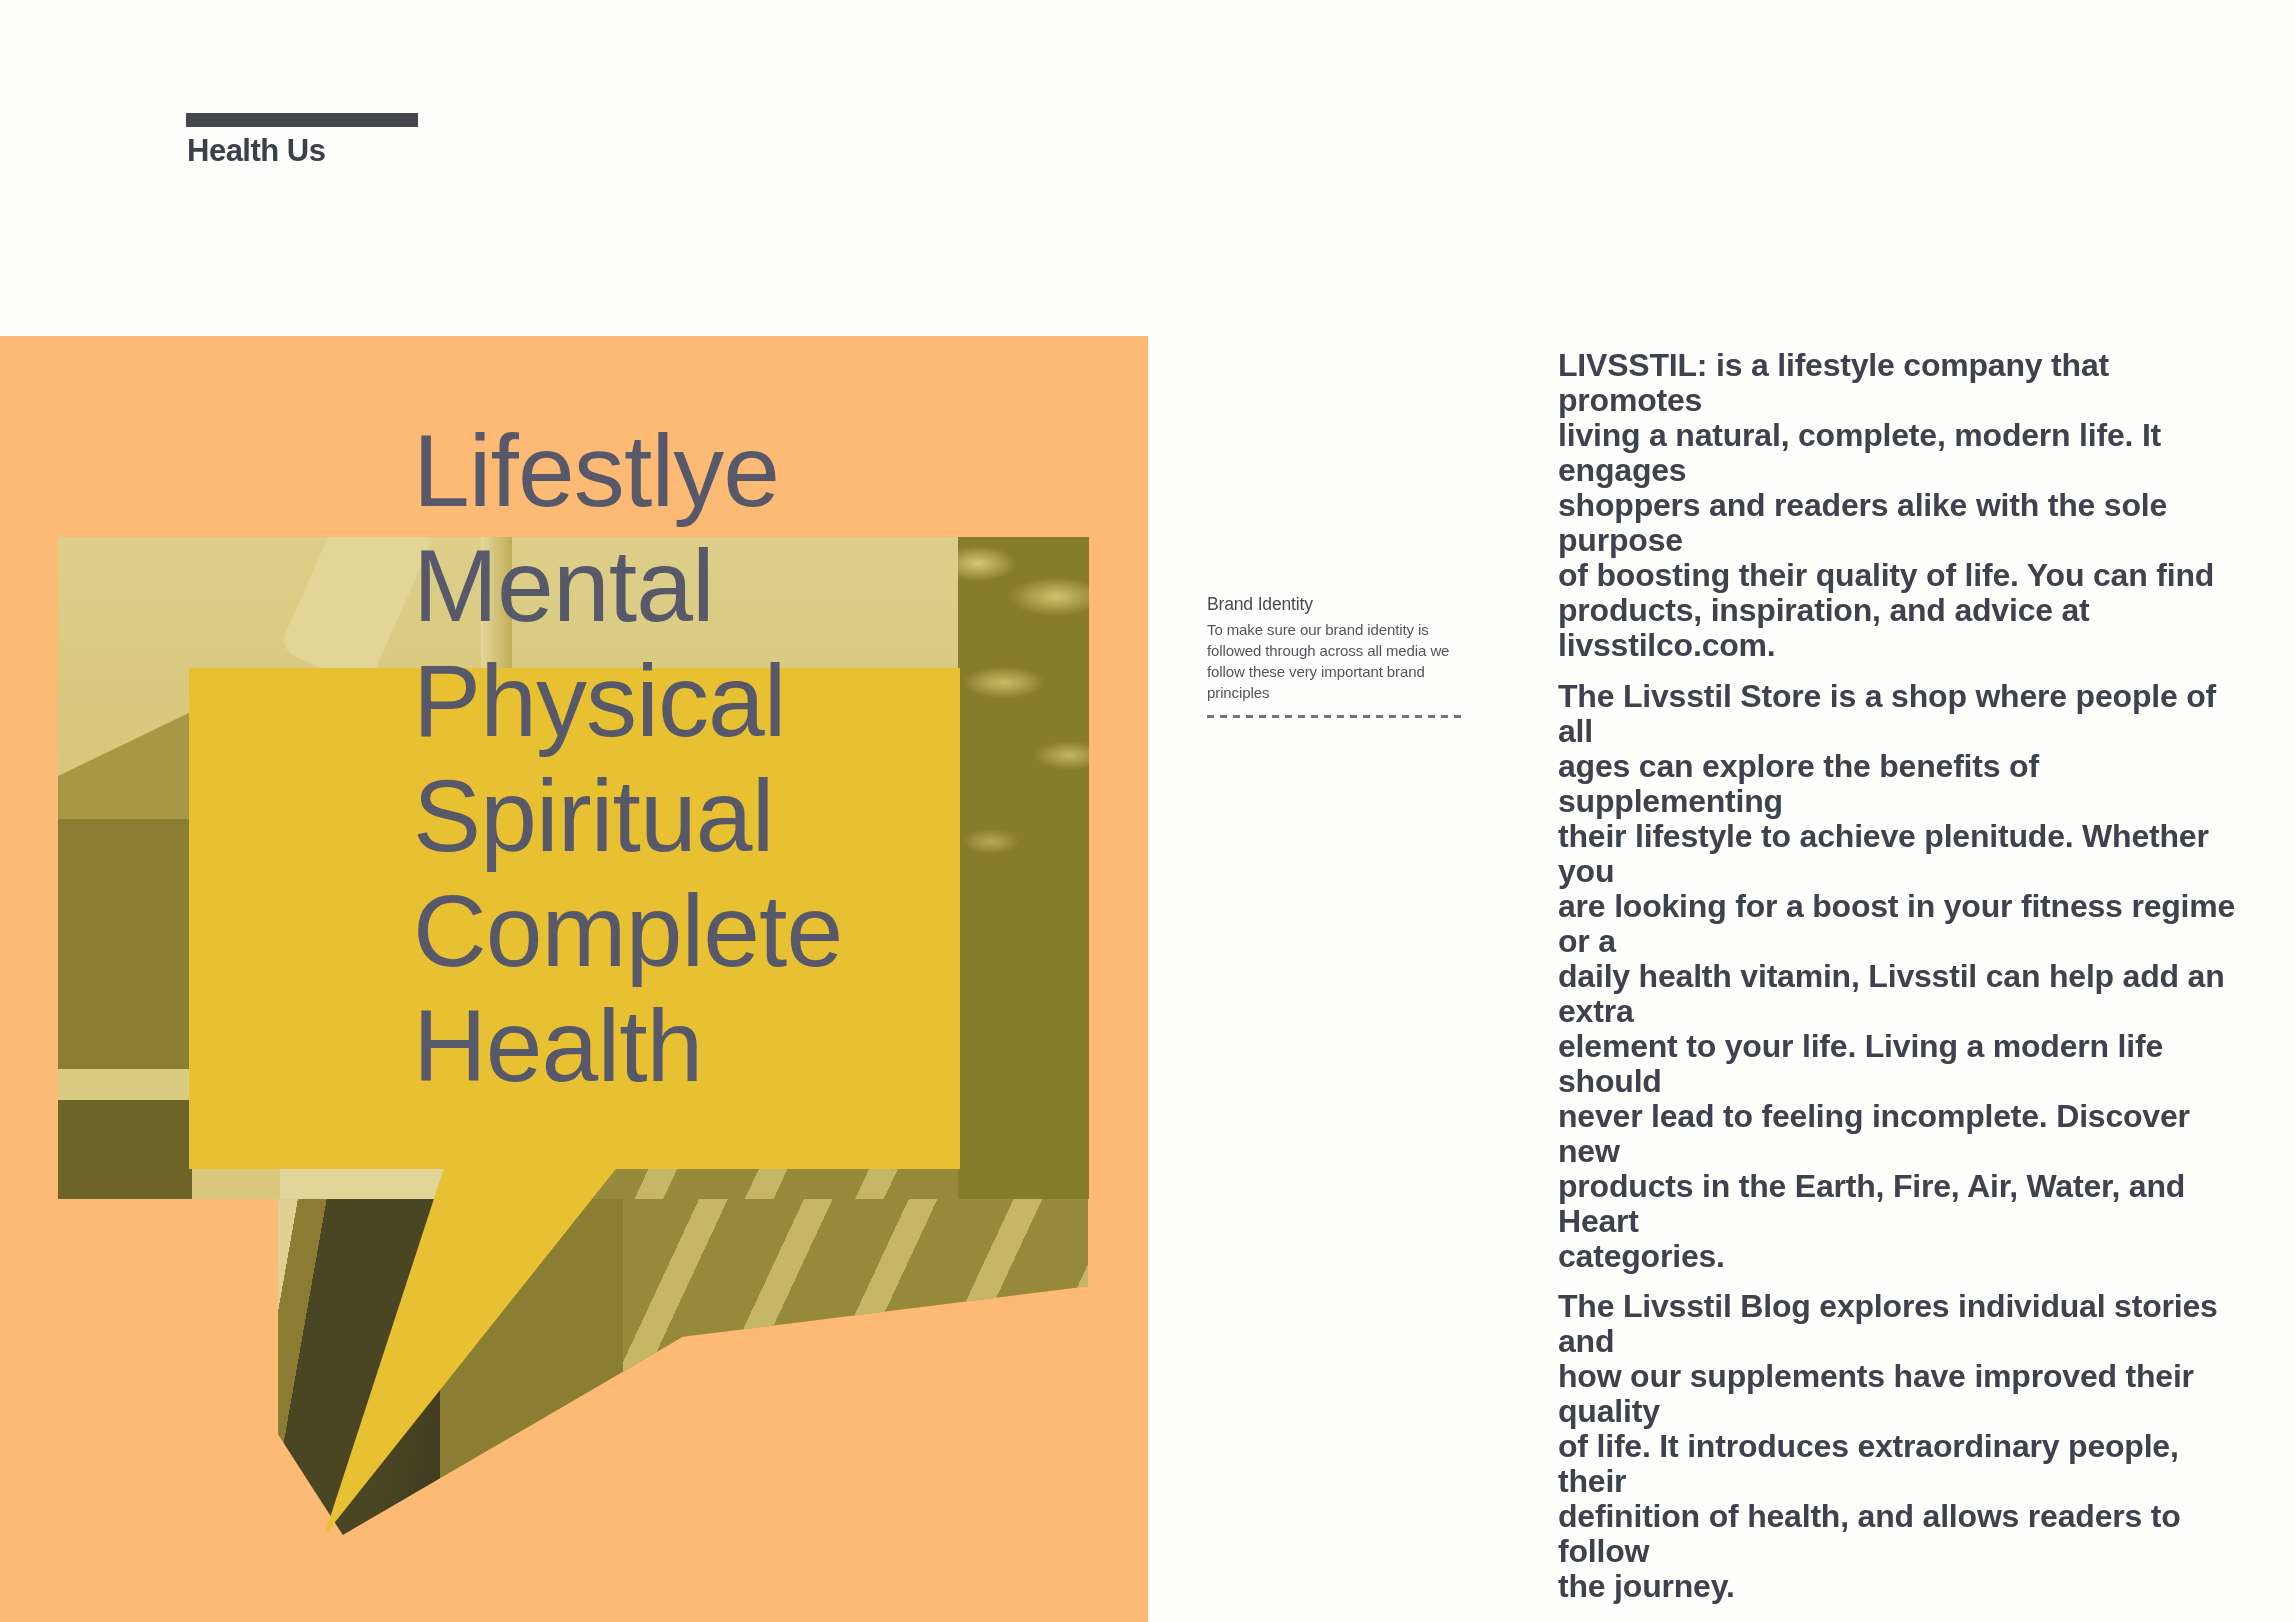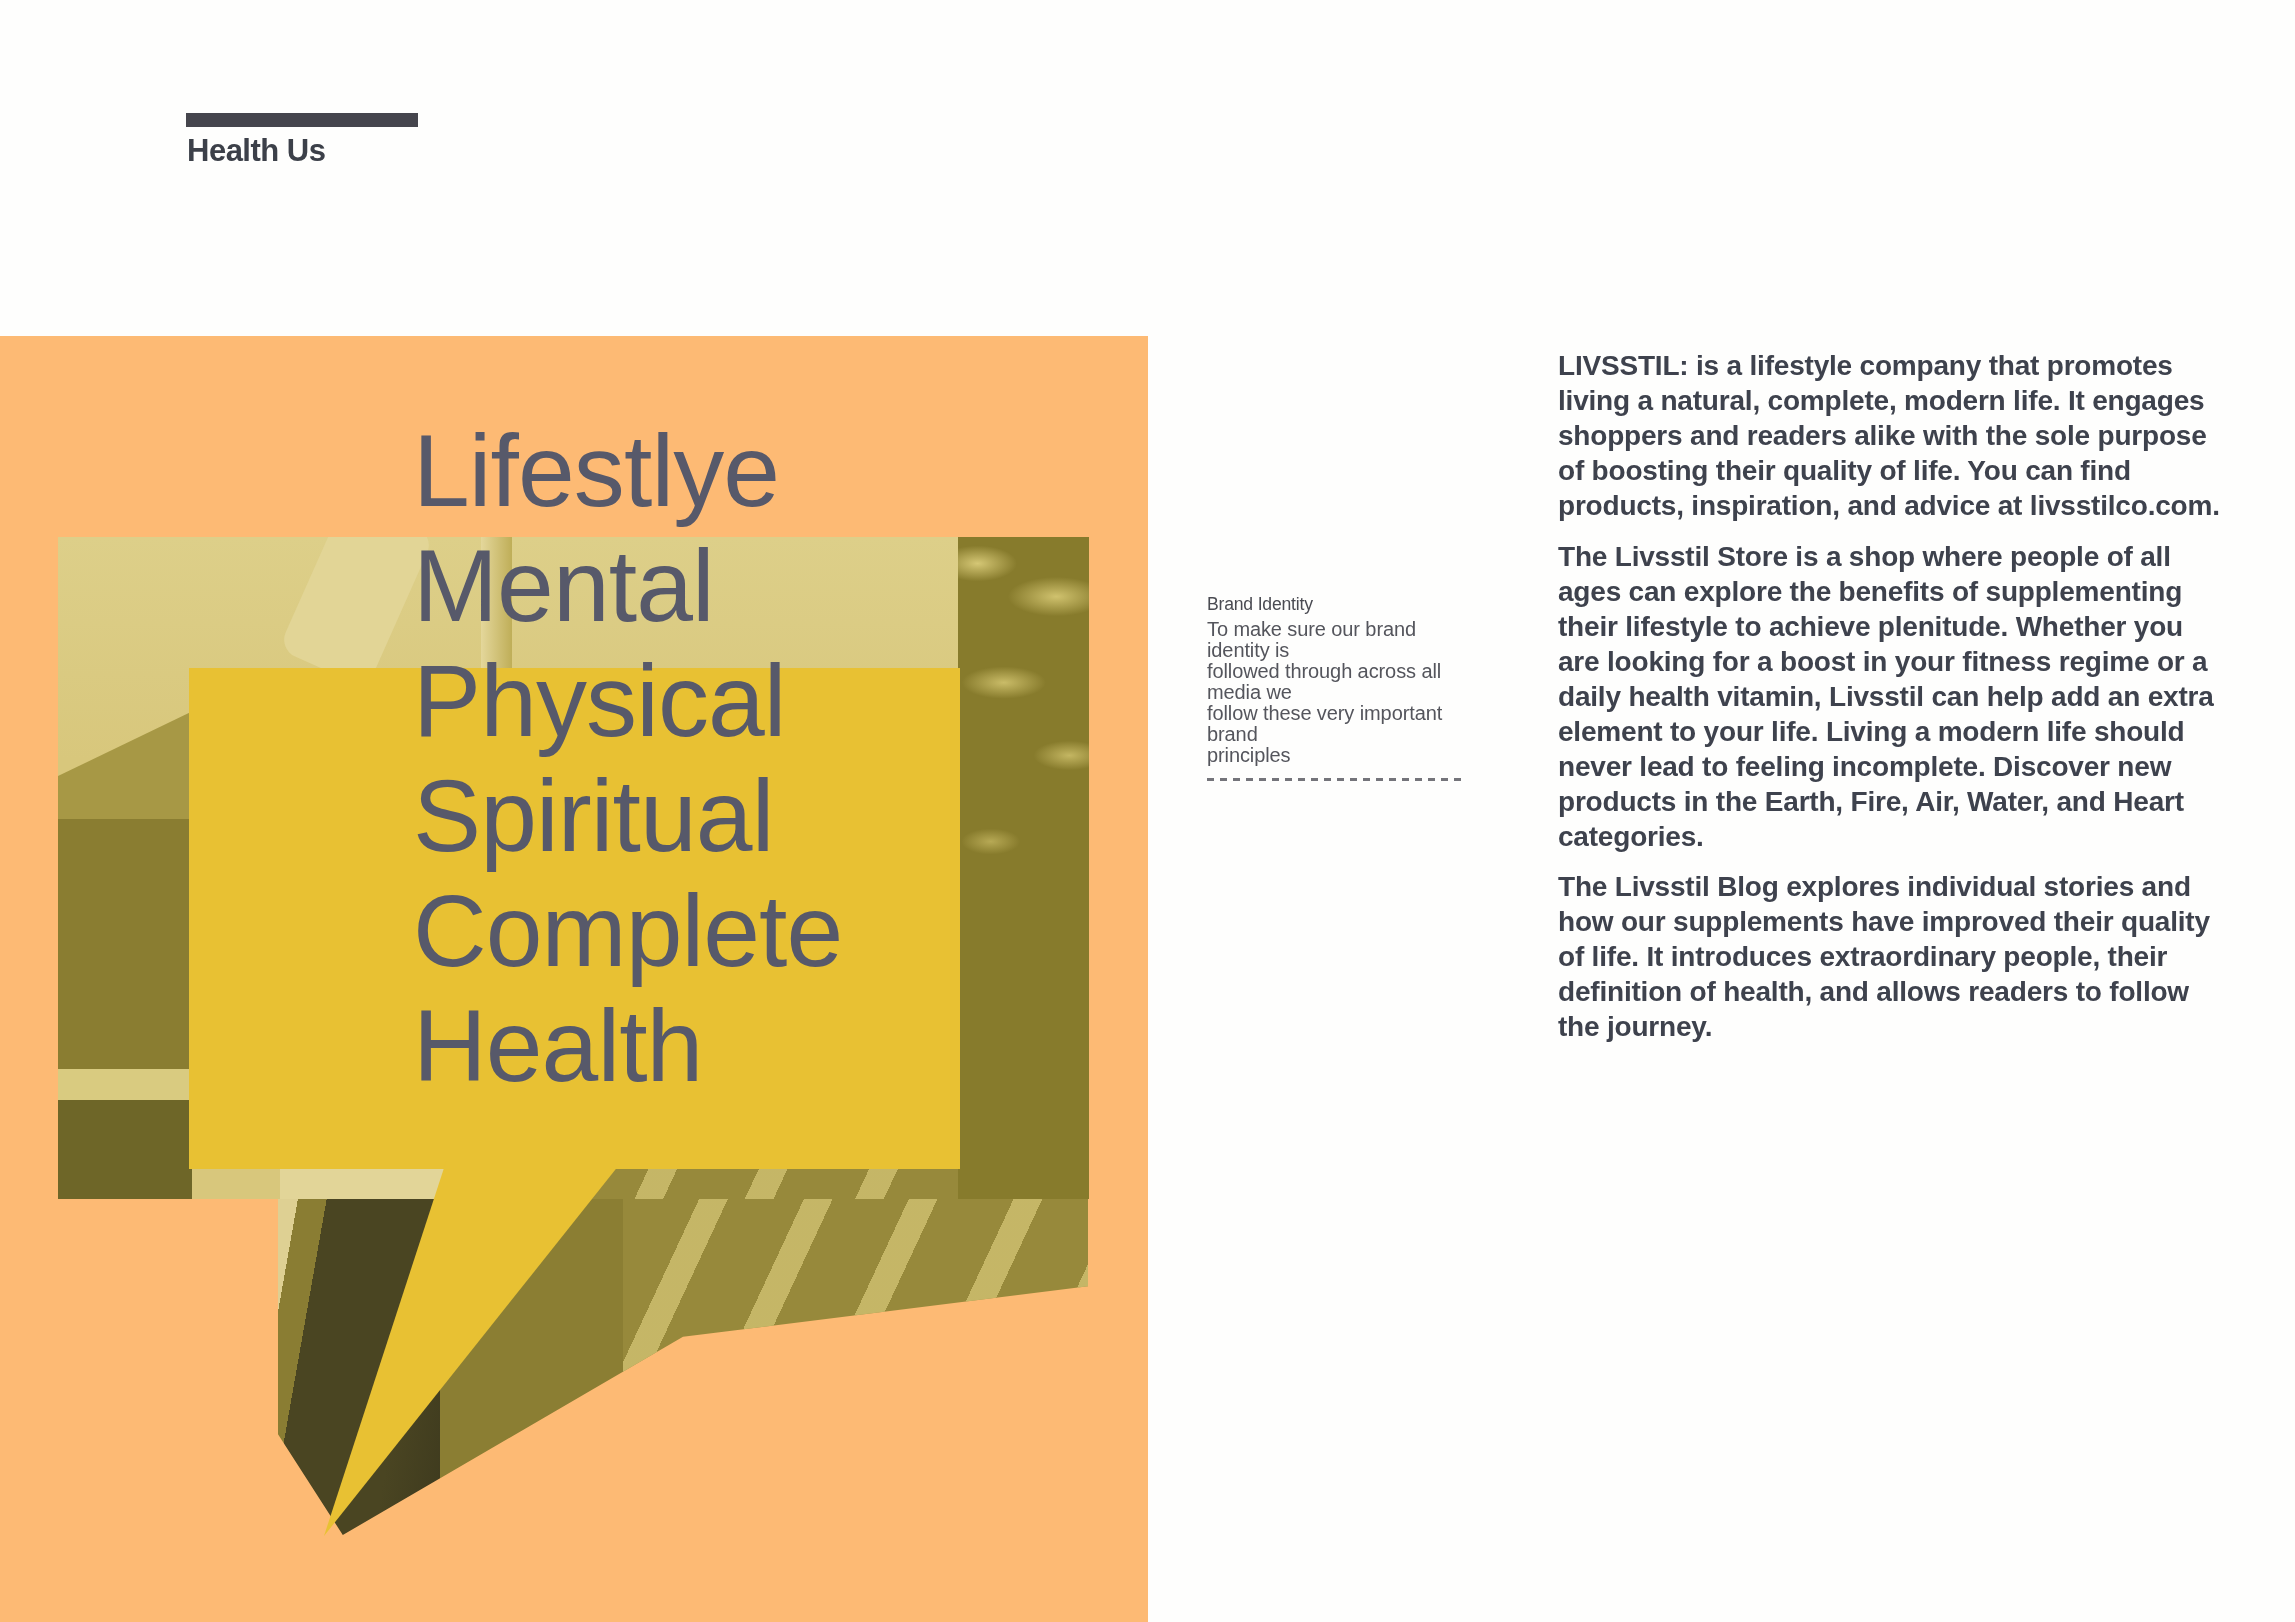--- a/index.html
+++ b/index.html
@@ -54,28 +54,28 @@
   
   .bubble{position:absolute;left:189px;top:332px;width:771px;height:501px;background:#e8c133;}
   .bubble-tail{position:absolute;left:324px;top:824px;width:299px;height:376px;background:#e8c133;
                clip-path:polygon(41% 0,100% 0,0 100%);}
   .bubble-text{position:absolute;left:413px;top:78px;font-size:102px;line-height:115px;
                letter-spacing:-0.9px;color:#57596a;white-space:pre-line;}
 
   
   .brand-block{position:absolute;left:1207px;top:594px;width:268px;}
   .brand-heading{font-size:17.6px;font-weight:normal;letter-spacing:-0.2px;color:#4a4b52;margin:0 0 3.7px 0;}
-  .brand-note{font-size:20px;line-height:21px;letter-spacing:-0.1px;color:#54555c;
+  .brand-note{font-size:15px;line-height:21px;letter-spacing:-0.1px;color:#54555c;
               white-space:pre-line;margin:0;}
   .brand-dashes{margin-top:12px;width:257px;height:3.7px;
               background:repeating-linear-gradient(90deg,#74747a 0 7.4px,rgba(0,0,0,0) 7.4px 13px);}
 
   
   .main-copy{position:absolute;left:1558px;top:348px;width:685px;color:#3e424d;}
-  .main-copy p{margin:0 0 15.7px 0;font-size:28px;font-weight:bold;line-height:35px;
+  .main-copy p{margin:0 0 15.7px 0;font-size:32px;font-weight:bold;line-height:35px;
                letter-spacing:-0.2px;white-space:pre-line;}
 </style>
 </head>
 <body>
 
 <div id="page">
 
   <div class="about-rule"></div>
   <div class="about-title">Health Us</div>
 

